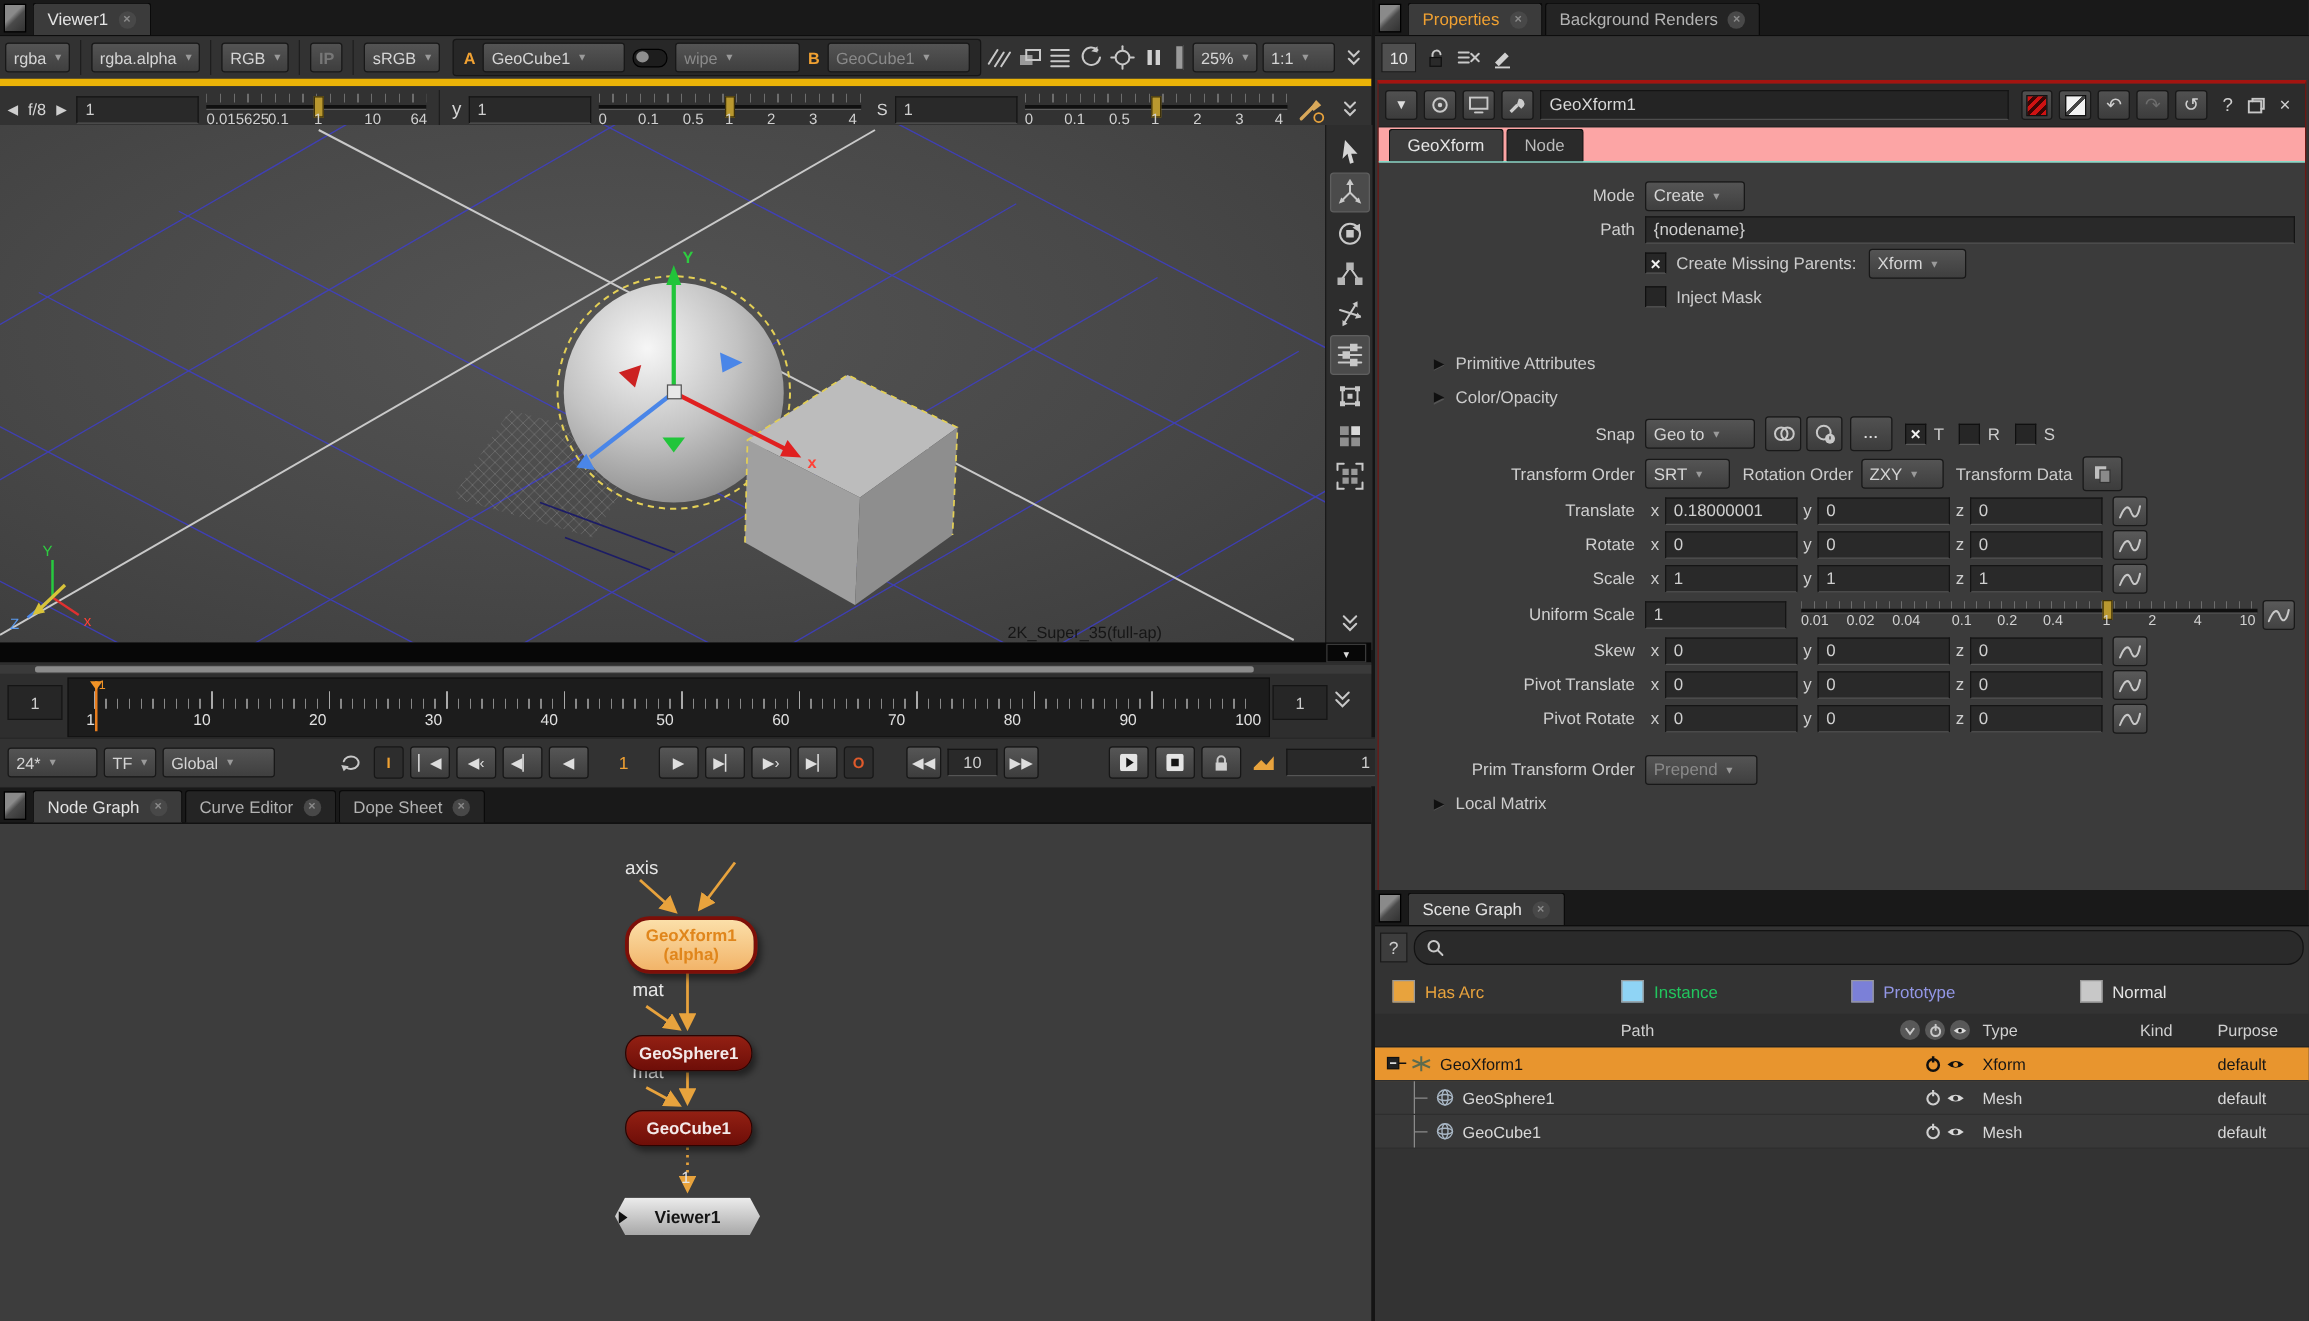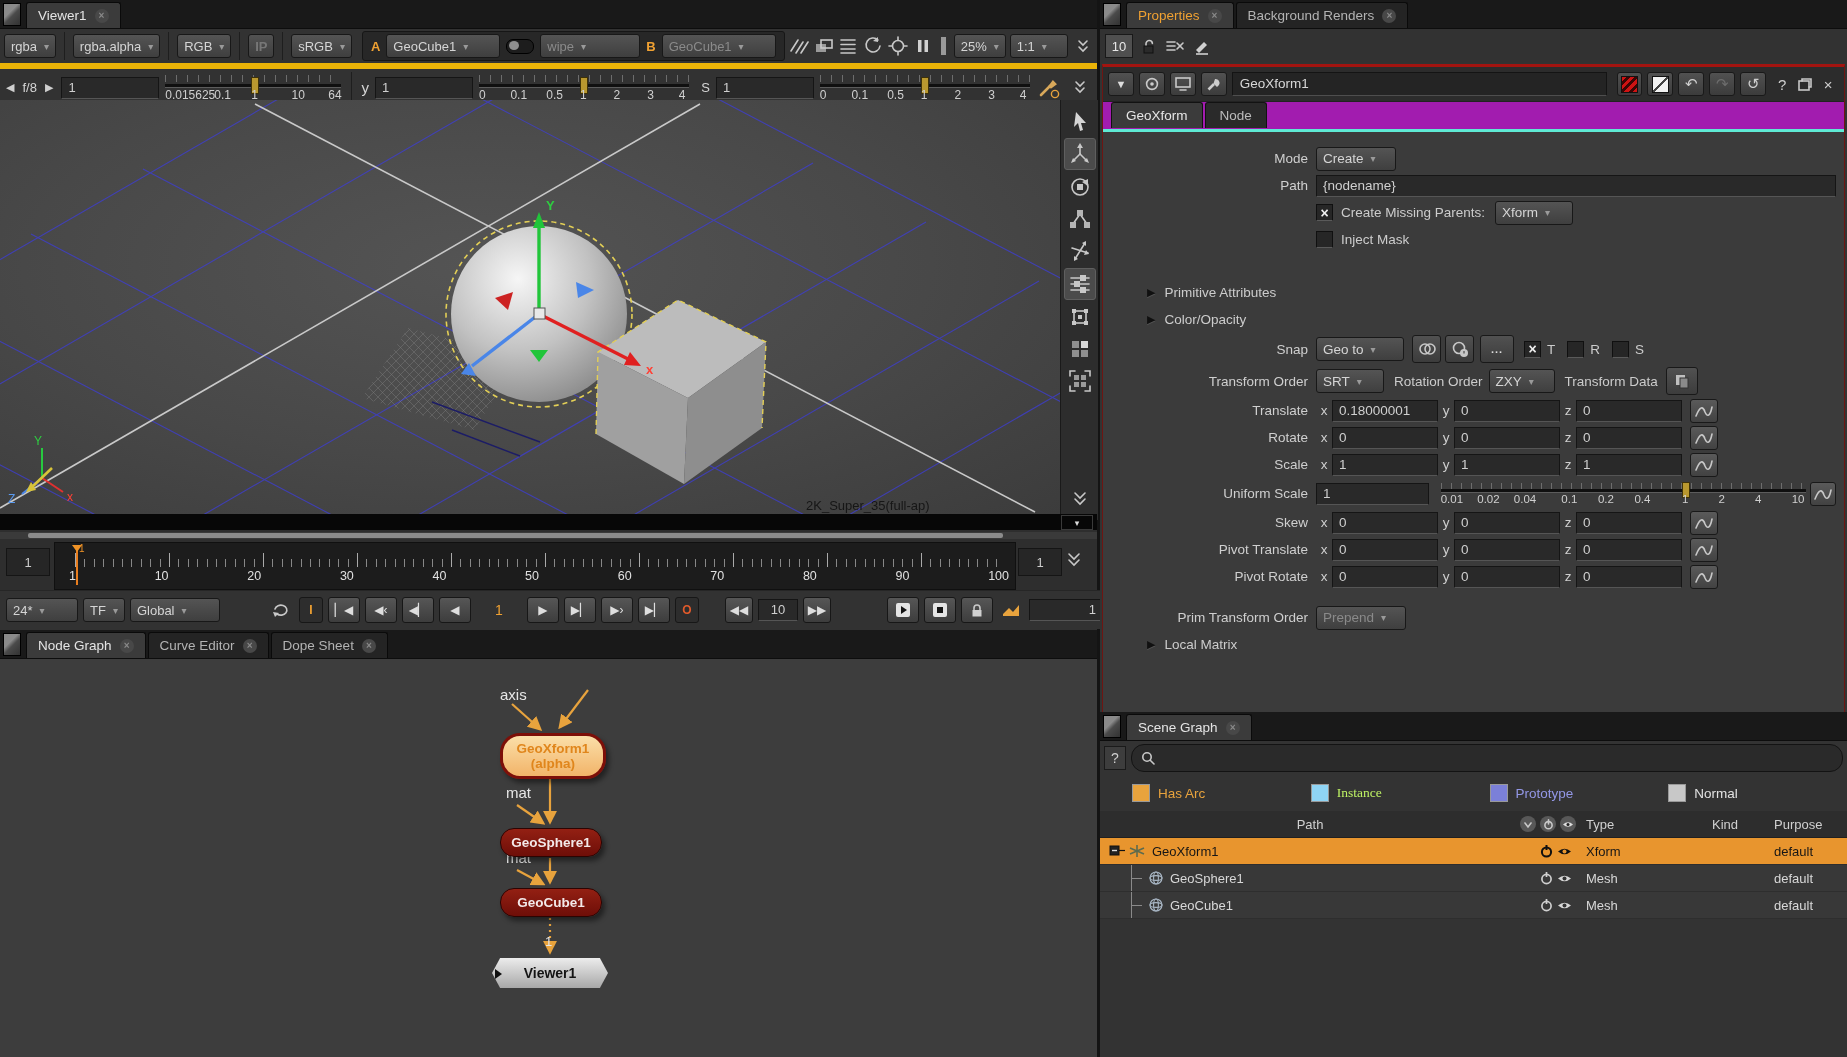--- a/index.html
+++ b/index.html
@@ -111,21 +111,21 @@
   #npheader{display:flex;align-items:center;height:34px;background:#2c2c2c;padding:0 5px;gap:5px;border-bottom:1px solid #222}
   .hbtn{width:24px;height:22px;display:flex;align-items:center;justify-content:center;
     background:linear-gradient(#515151,#3c3c3c);border:1px solid #191919;border-radius:3px;color:#ddd;font-size:11px}
   #nodename{width:360px;height:22px;background:#242424;border:1px solid #141414;border-bottom-color:#4e4e4e;
     color:#d8d8d8;line-height:22px;padding:0 7px;font-size:13.5px}
   .swatch{width:15px;height:15px;border:1px solid #111}
   .sw-red{background:repeating-linear-gradient(135deg,#cf1212 0 3px,#3d0505 3px 6px)}
   .sw-white{background:linear-gradient(135deg,#f2f2f2 44%,#444 44% 56%,#f2f2f2 56%)}
   .glyphbtn{color:#cfcfcf;font-size:15px;width:22px;text-align:center}
   .glyphbtn.dim{color:#6d6d6d}
-  #nptabs{display:flex;align-items:flex-start;height:27px;background:#a21caf;padding-left:8px;border-bottom:3px solid #5eead4}
+  #nptabs{display:flex;align-items:center;height:27px;background:#fca5a5;padding-left:8px;border-bottom:1px solid #5eead4}
   .nptab{height:25px;padding:0 14px;display:flex;align-items:center;background:#2a2a2a;color:#bbb;
     border:1px solid #121212;border-bottom:none;border-radius:3px 3px 0 0;margin-right:2px;font-size:13.5px}
   .nptab.active{background:#3b3b3b;color:#e6e6e6}
   #npform{position:relative;padding-top:13px;font-size:13.5px}
   .prow{display:flex;align-items:center;height:27px;padding-right:8px}
   .plabel{width:205px;text-align:right;margin-right:8px;color:#cfcfcf;flex:none}
   .axis{width:10px;text-align:center;margin:0 3px;color:#cfcfcf;flex:none}
   .w90{width:92px}
   .curvebtn{margin-left:8px;width:26px;height:22px;background:linear-gradient(#5a5a5a,#424242);
     border:1px solid #191919;border-radius:3px;display:flex;align-items:center;justify-content:center}
@@ -136,21 +136,21 @@
   .uslider .handle{position:absolute;top:2px;width:6px;height:14px;background:#b9982f;border:1px solid #3f3209}
   .uslider .lab{position:absolute;top:13px;font-size:11.5px;color:#d0d0d0}
   .gap18{height:26px}.gap14{height:14px}
   
   #sgraph{position:absolute;left:0;top:712px;width:747px;height:345px;background:#333}
   #sgsearchrow{display:flex;align-items:center;height:34px;padding:0 4px;gap:5px}
   #sghelp{width:20px;height:22px;background:#3d3d3d;border:1px solid #1a1a1a;color:#cfcfcf;
     display:flex;align-items:center;justify-content:center;font-size:14px}
   #sgsearch{flex:1;height:26px;background:#2a2a2a;border:1px solid #131313;border-radius:13px;
     display:flex;align-items:center;padding:0 9px;gap:6px}
-  #sglegend{display:flex;align-items:center;height:36px;padding-left:32px}
+  #sglegend{display:flex;align-items:center;height:36px;padding-left:14px}
   .leg{display:flex;align-items:center;gap:8px;width:190px;font-size:13.5px}
   .legsw{width:16px;height:16px;border:1px solid #999}
   #sgtable{position:relative}
   .sghead{display:flex;align-items:center;height:26px;background:#2d2d2d;border-bottom:1px solid #202020;color:#d0d0d0}
   .sgrow{display:flex;align-items:center;height:26px;background:#383838;border-bottom:1px solid #2e2e2e;color:#d8d8d8}
   .sgrow.sel{background:#e8952e;color:#161616}
   .c-path{width:420px;display:flex;align-items:center;flex:none}
   .c-icons{width:66px;display:flex;align-items:center;gap:4px;flex:none}
   .c-type{width:126px;flex:none}
   .c-kind{width:62px;flex:none}
@@ -1010,21 +1010,21 @@
           </svg>
       </div>
     </div>
     <div id="sglegend">
       <div class="leg">
         <div class="legsw" style="background-color: rgb(232, 163, 61);"></div>
         <span style="color: rgb(232, 163, 61);">Has Arc</span>
       </div>
       <div class="leg">
         <div class="legsw" style="background-color: rgb(143, 212, 245);"></div>
-        <span style="color: #bef264; font-family: Liberation Serif, serif;">Instance</span>
+        <span style="color: #22c55e;">Instance</span>
       </div>
       <div class="leg">
         <div class="legsw" style="background-color: rgb(123, 128, 216);"></div>
         <span style="color: rgb(147, 151, 230);">Prototype</span>
       </div>
       <div class="leg">
         <div class="legsw" style="background-color: rgb(200, 200, 200);"></div>
         <span style="color: rgb(226, 226, 226);">Normal</span>
       </div>
     </div>

